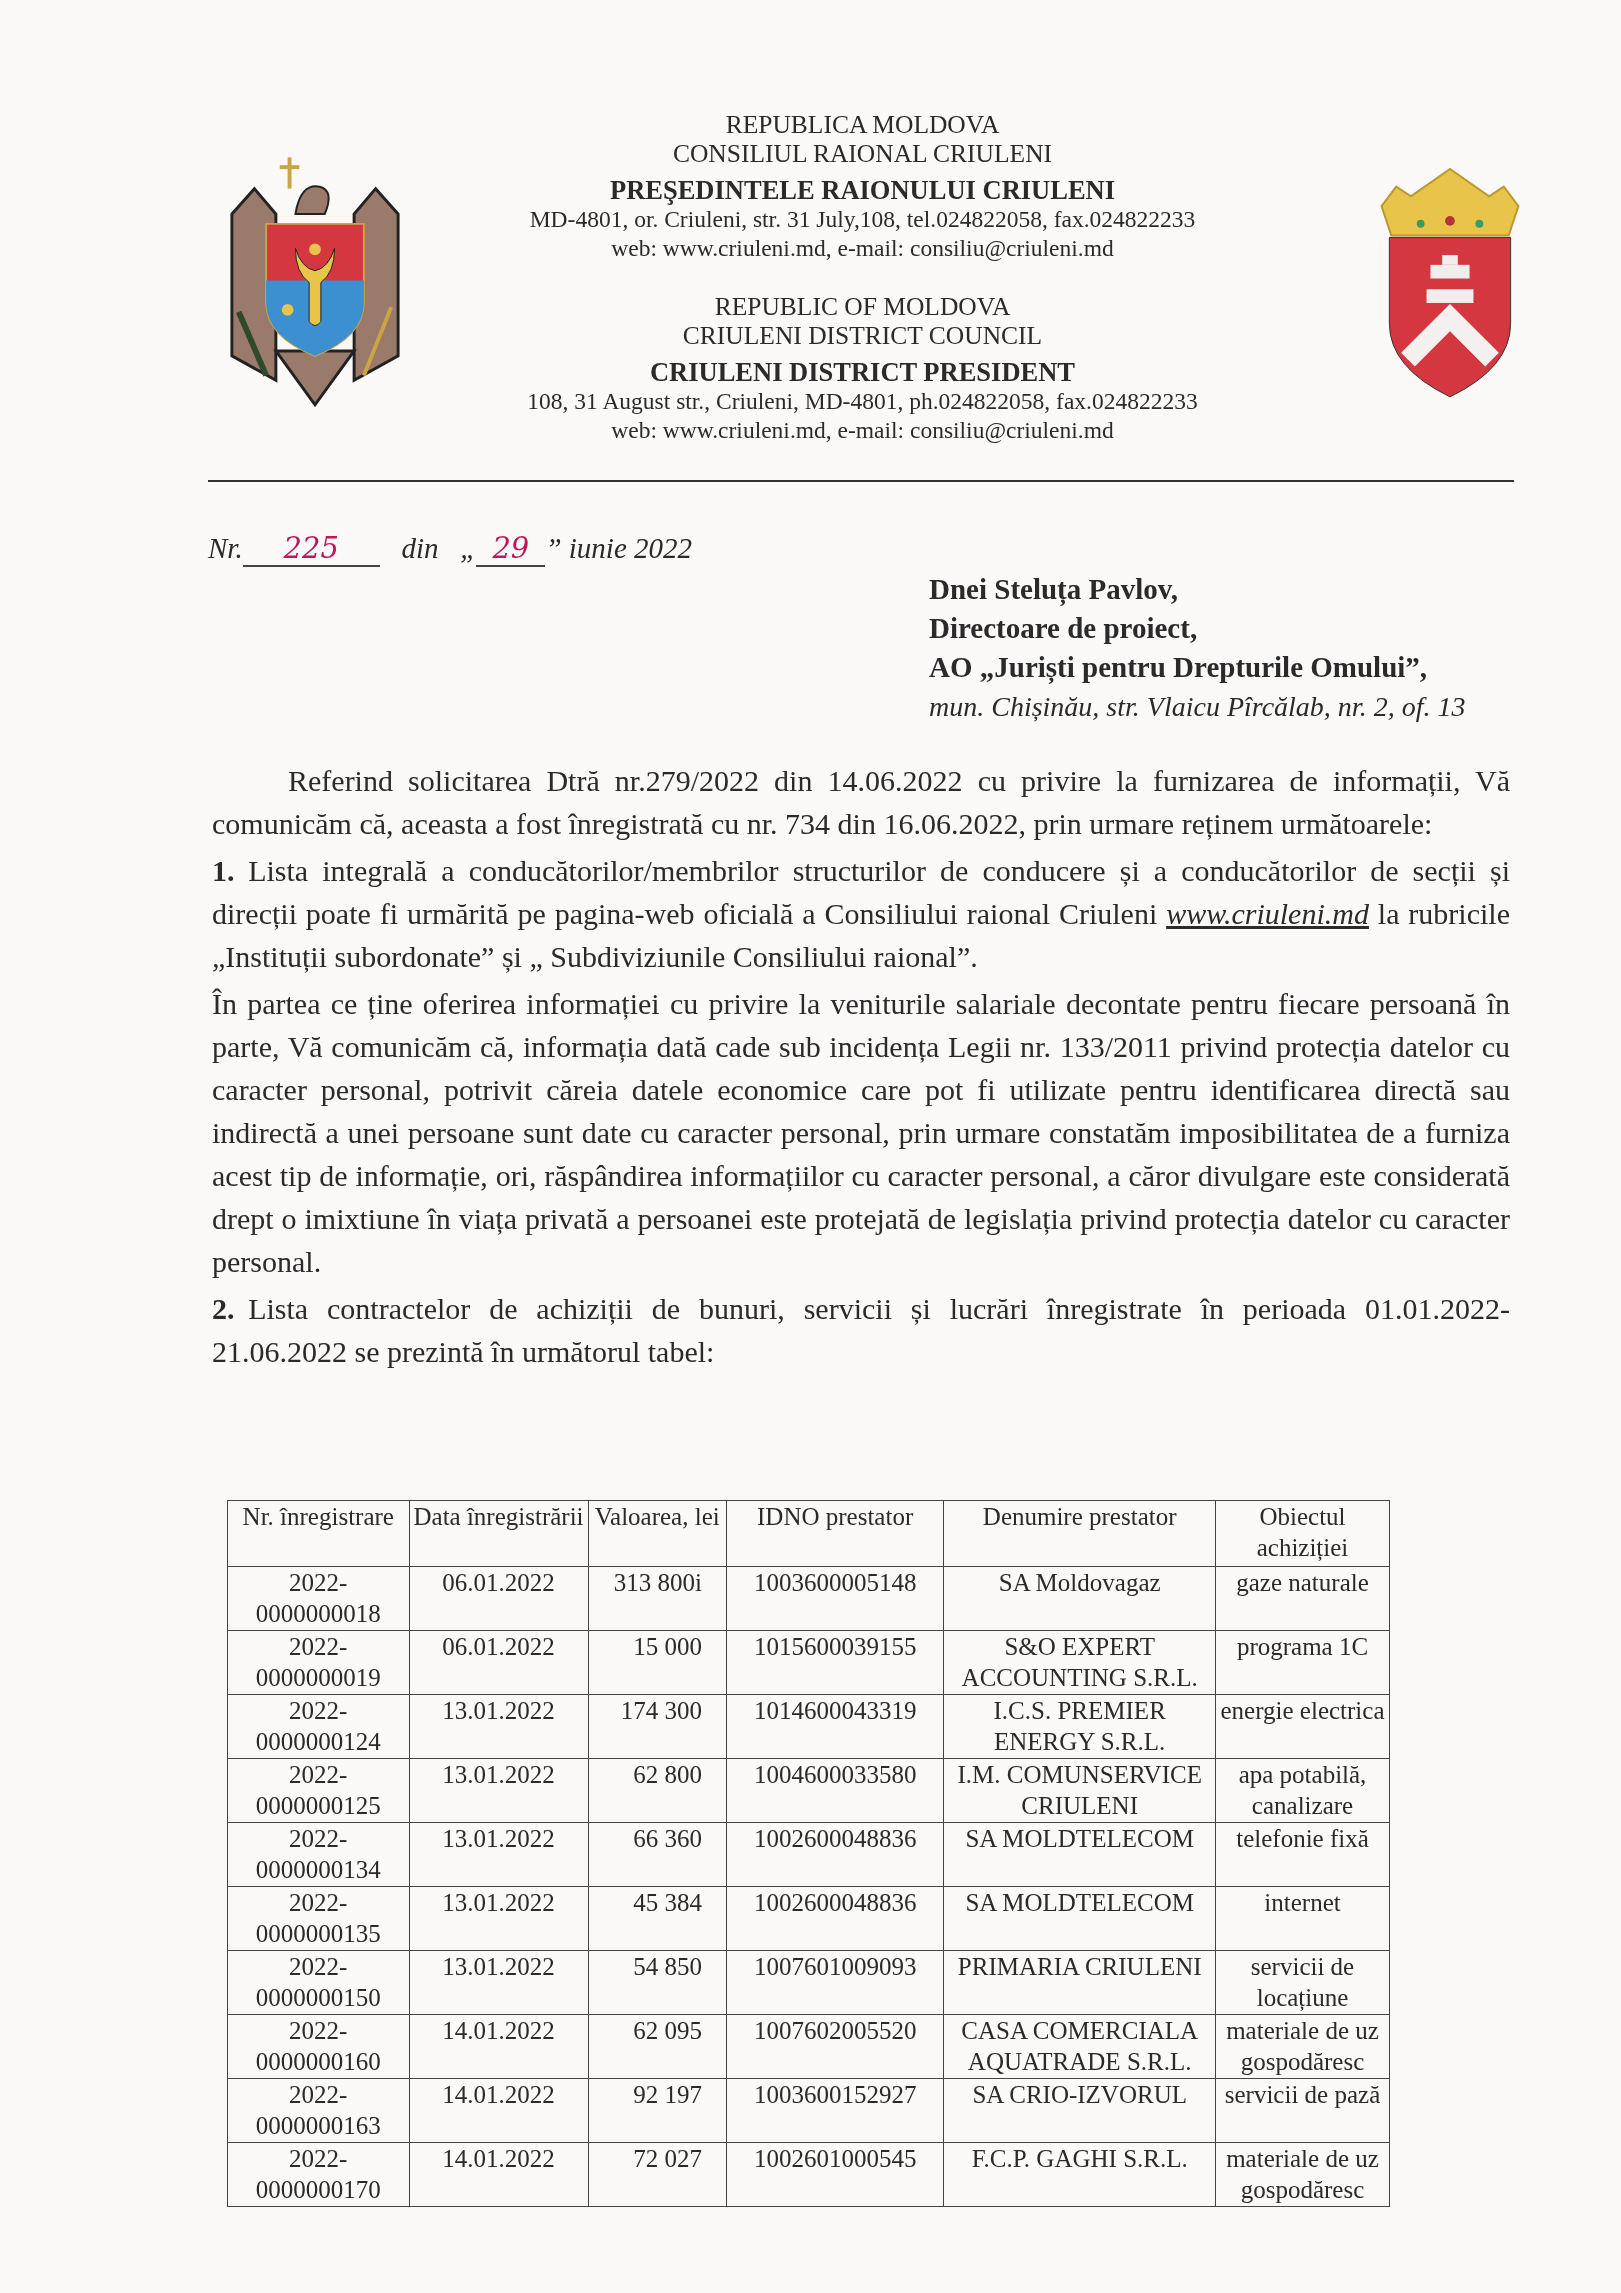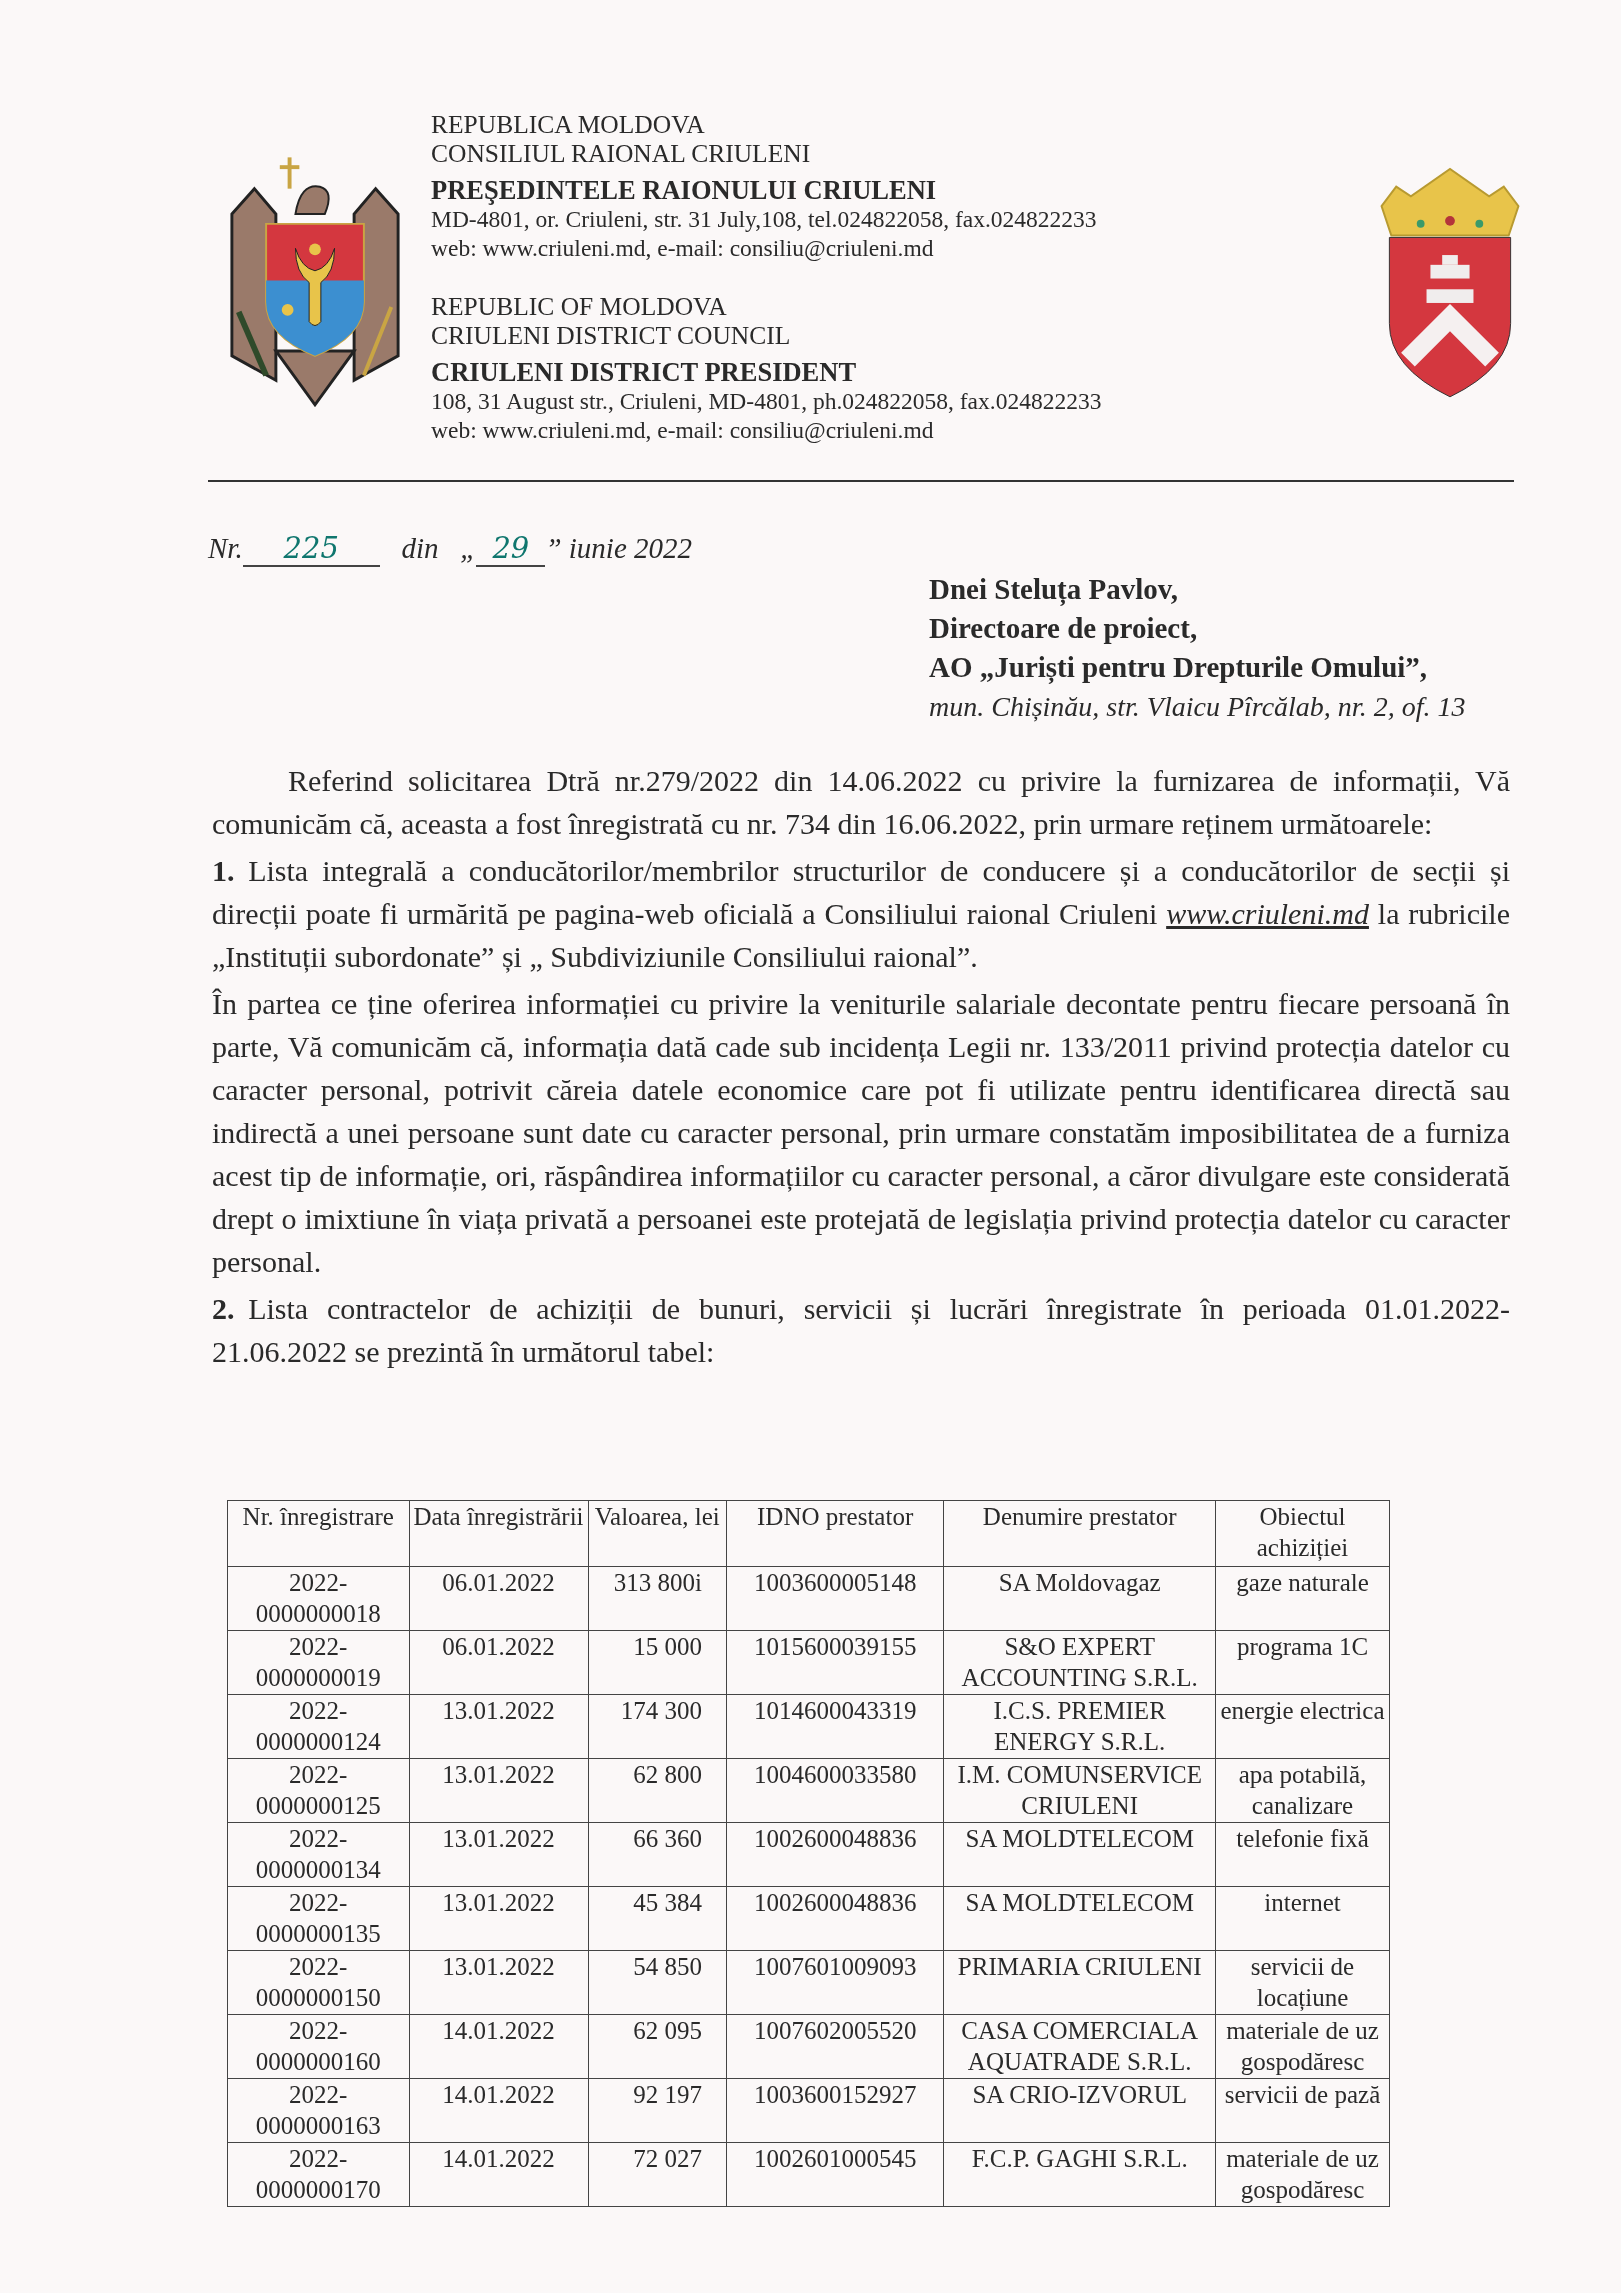--- a/index.html
+++ b/index.html
@@ -3,26 +3,26 @@
 <meta charset="utf-8">
 <style>
   html, body { margin:0; padding:0; }
   body {
     width:1621px; height:2294px; position:relative; overflow:hidden;
     background:#fbf8f8;
     font-family:"Liberation Serif", serif;
     color:#2a2a2a;
   }
   .abs { position:absolute; }
-  .hdr { position:absolute; left:431px; width:863px; font-size:25.5px; line-height:29px; }
+  .hdr { position:absolute; left:431px; width:863px; text-align:center; font-size:25.5px; line-height:29px; }
   .hdr .b { font-weight:bold; font-size:26.5px;margin-top:8px; }
   .hdr .sm { font-size:23.5px; }
   .rule { position:absolute; left:208px; top:480px; width:1306px; height:0; border-top:2px solid #333; }
   .nr { position:absolute; left:208px; top:531px; font-size:29px; font-style:italic; }
-  .nr .hand { display:inline-block; color:#0f766e; font-family:"DejaVu Serif", serif; font-style:italic; border-bottom:2px solid #444; text-align:center; }
+  .nr .hand { display:inline-block; color:#be185d; font-family:"DejaVu Serif", serif; font-style:italic; border-bottom:2px solid #444; text-align:center; }
   .addr { position:absolute; left:929px; top:570px; font-size:29px; line-height:39px; font-weight:bold; }
   .addr .it { font-weight:normal; font-style:italic; font-size:28px; }
   .body { position:absolute; left:208px; width:1306px; font-size:30px; line-height:43px; text-align:justify; }
   .body p { margin:4px; }
   .indent { text-indent:76px; }
   .num { font-weight:bold; margin-right:13.7px; }
   .ul { text-decoration:underline; font-style:italic; }
   table { position:absolute; left:227px; top:1500px; width:1163px; border-collapse:collapse; font-size:25px; line-height:31px; }
   th, td { border:1.5px solid #444; padding:0 3.9px; vertical-align:top; text-align:center; font-weight:normal; }
   th { height:65px; }

